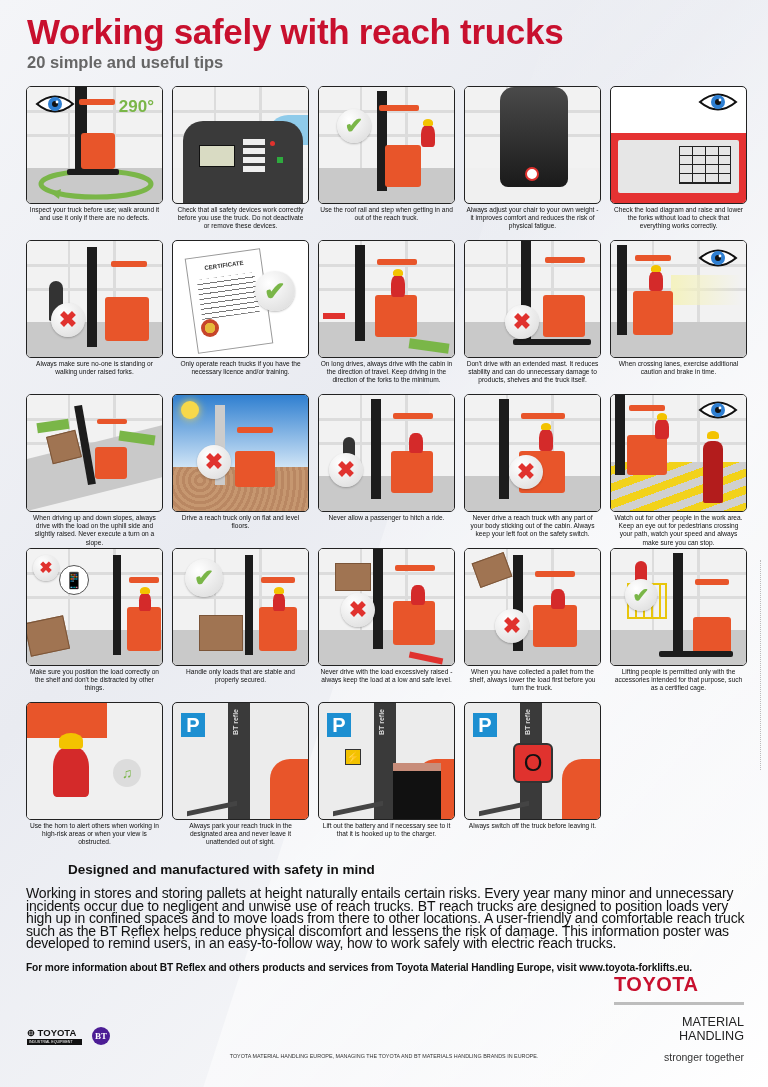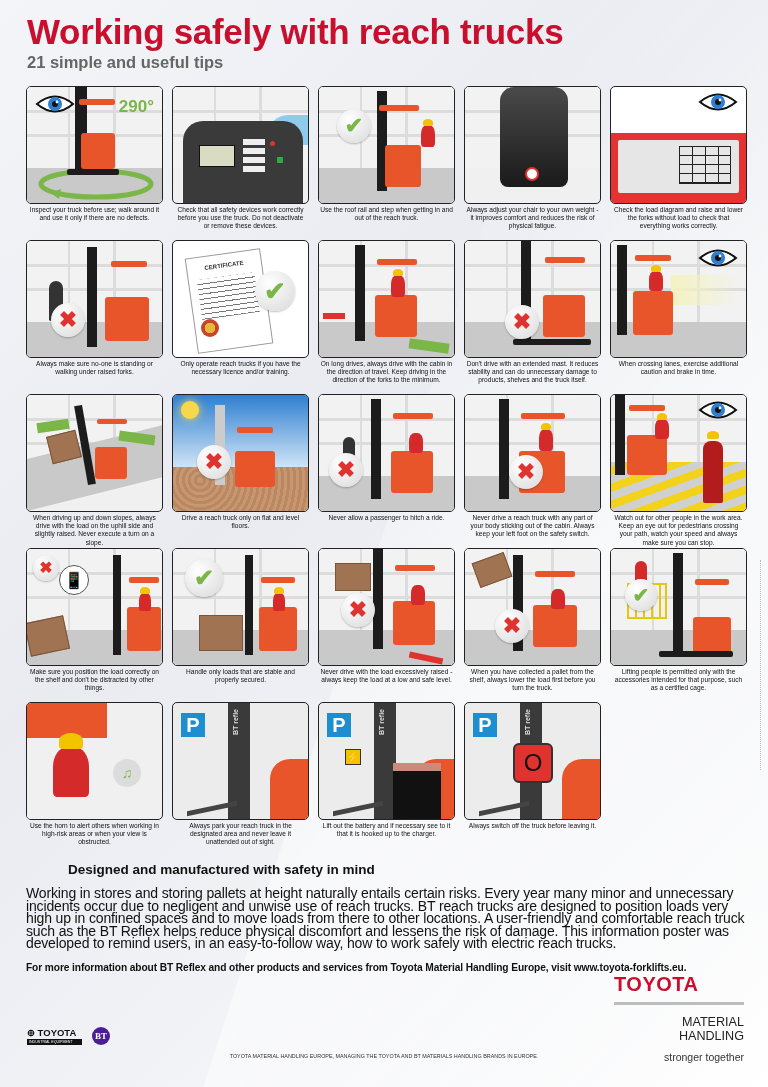--- a/index.html
+++ b/index.html
@@ -243,21 +243,21 @@
     position: absolute; left: 760px; top: 560px; height: 210px; width: 4px;
     border-left: 1px dotted #bbb;
   }
 </style>
 </head>
 <body>
 
 <div class="bg-slant"></div>
 
 <h1 class="title">Working safely with reach trucks</h1>
-<div class="subtitle">21 simple and useful tips</div>
+<div class="subtitle">20 simple and useful tips</div>
 
 <div class="grid">
 
   <div class="tip">
     <div class="panel">
       <div class="wall"></div>
         <div class="floor"></div>
       <svg class="eye" style="left:8px;top:6px" viewBox="0 0 40 22">
           <path d="M2 11 Q20 -4 38 11 Q20 26 2 11Z" fill="#fff" stroke="#111" stroke-width="2"></path>
           <circle cx="20" cy="11" r="7" fill="#2e7fd2"></circle>
@@ -634,21 +634,21 @@
       <div class="forks"></div>
     </div>
     <div class="caption">Always switch off the truck before leaving it.</div>
   </div>
 
 </div>
 
 <section class="about">
   <h2>Designed and manufactured with safety in mind</h2>
   <p>Working in stores and storing pallets at height naturally entails certain risks. Every year many minor and unnecessary incidents occur due to negligent and unwise use of reach trucks. BT reach trucks are designed to position loads very high up in confined spaces and to move loads from there to other locations. A user-friendly and comfortable reach truck such as the BT Reflex helps reduce physical discomfort and lessens the risk of damage. This information poster was developed to remind users, in an easy-to-follow way, how to work safely with electric reach trucks.</p>
-  <p class="more">For more information about BT Reflex and other products and services from Toyota Material Handling Europe, visit www.toyota-forklifts.eu.</p>
+  <p class="more">For more information about BT Reflex and others products and services from Toyota Material Handling Europe, visit www.toyota-forklifts.eu.</p>
 </section>
 
 <div class="brand">
   <div class="toyota">TOYOTA</div>
   <div class="rule"></div>
   <div class="mh">MATERIAL HANDLING</div>
   <div class="tag">stronger together</div>
 </div>
 
 <div class="logos">

